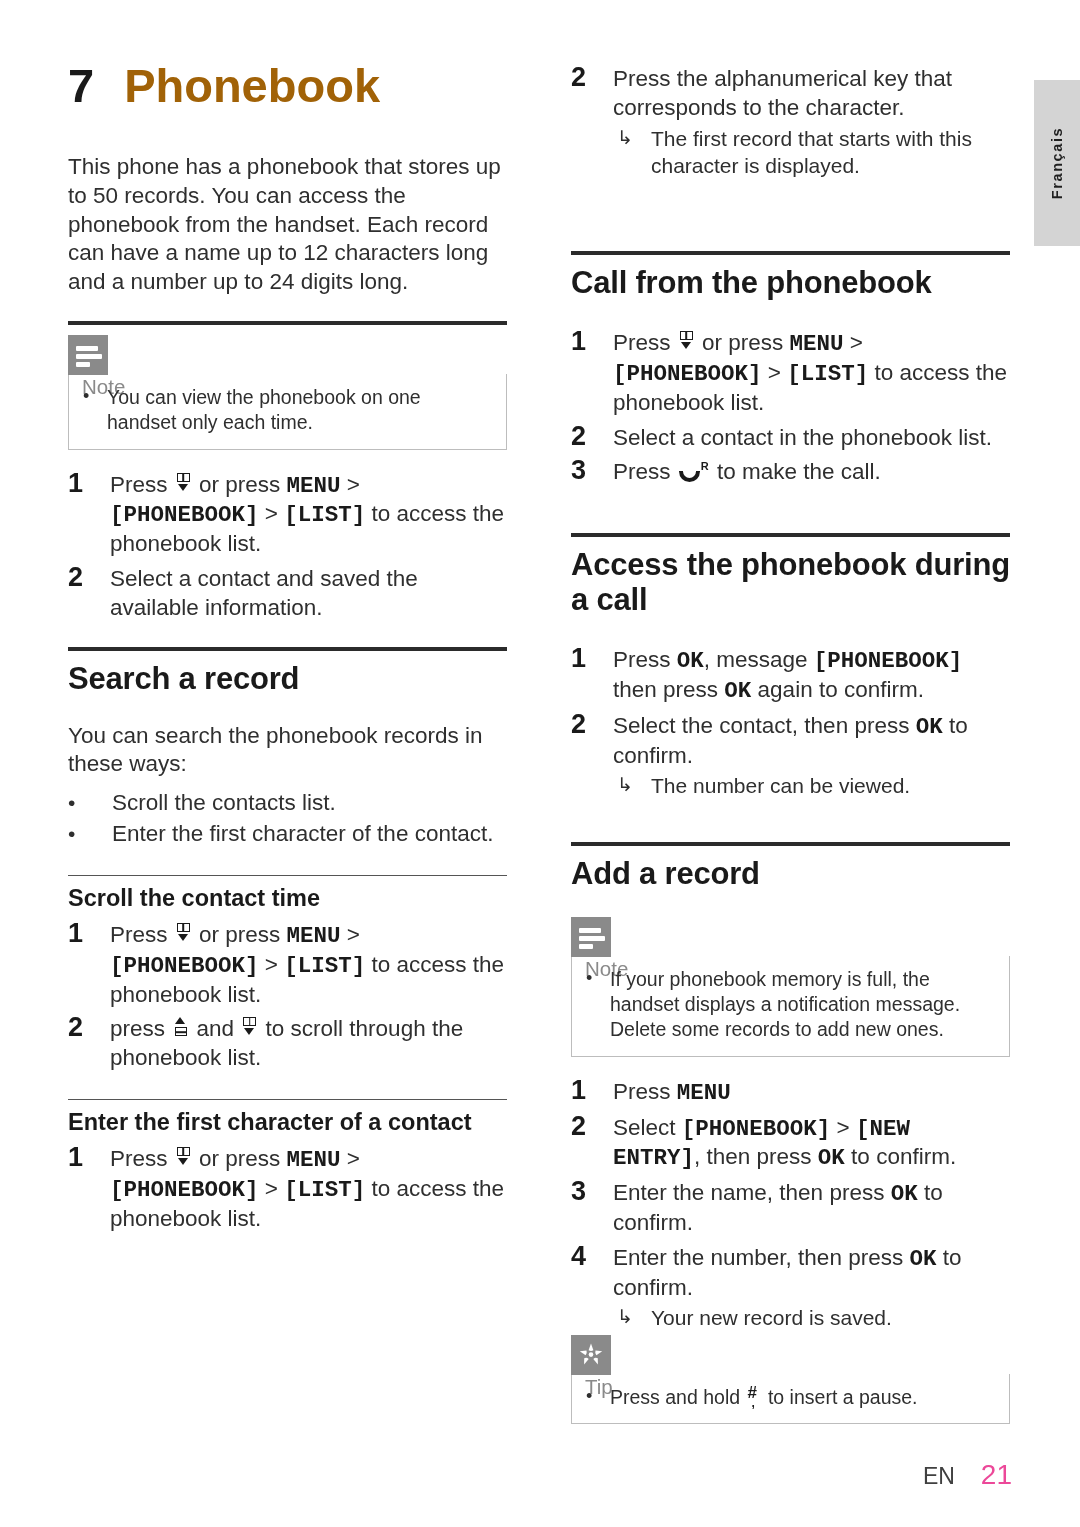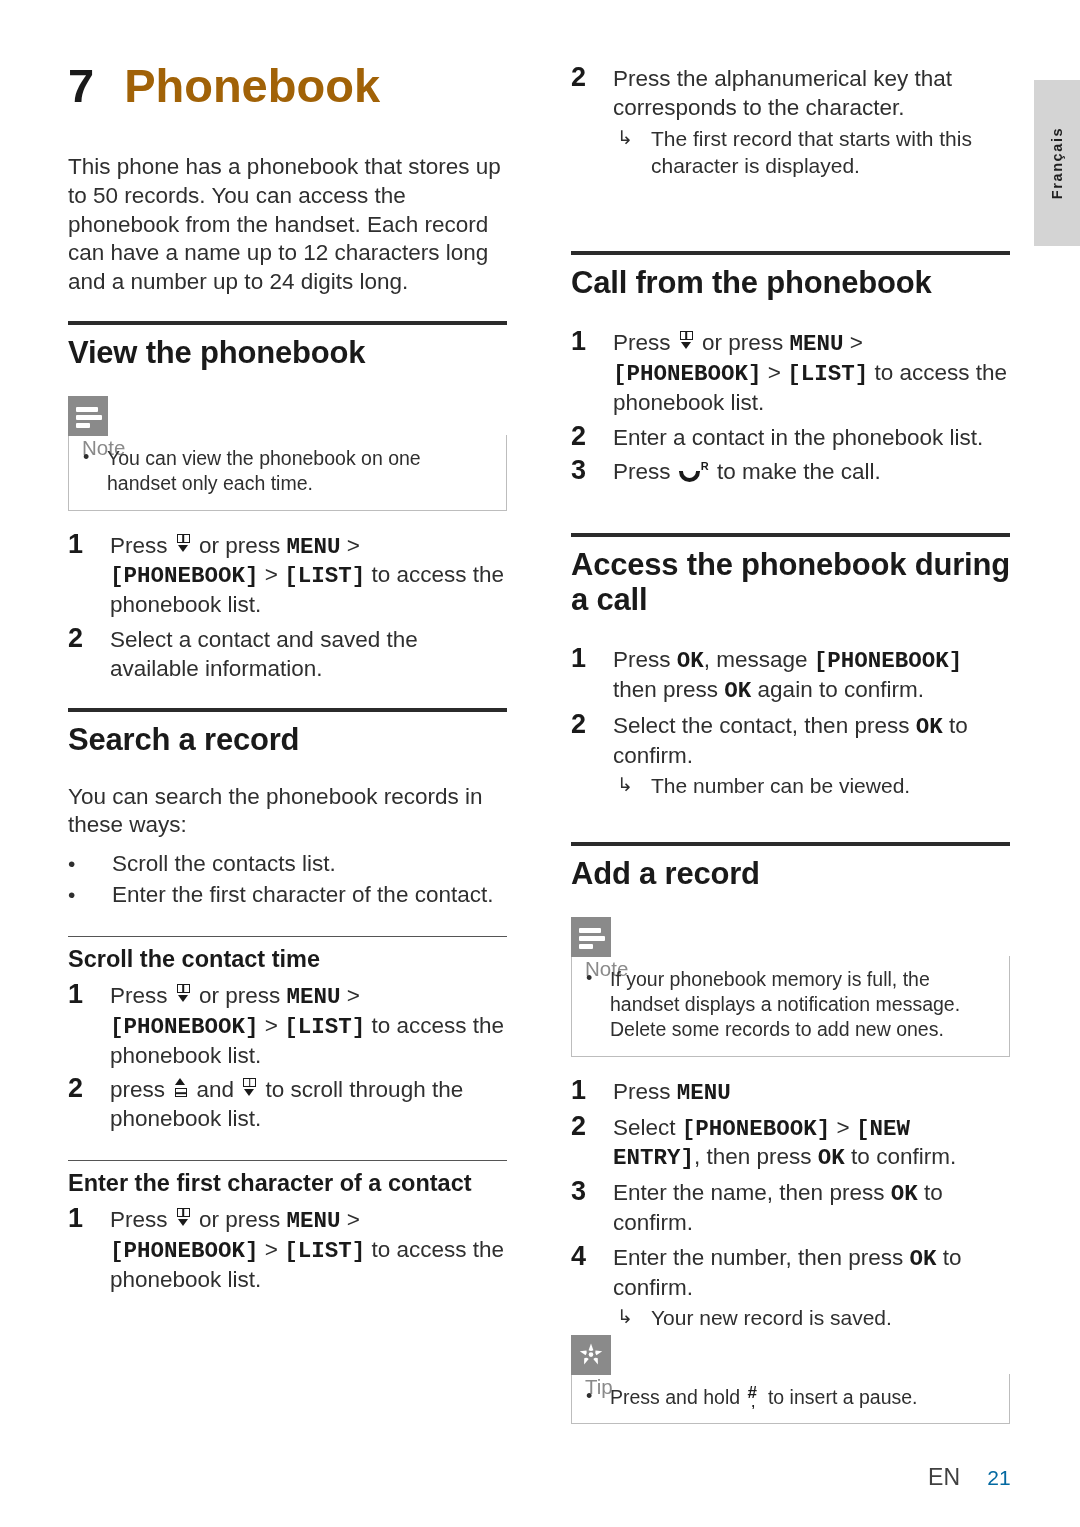--- a/index.html
+++ b/index.html
@@ -330,24 +330,24 @@
     justify-content: flex-end;
     align-items: baseline;
     gap: 26px;
   }
   .footer .lang {
     font-size: 23px;
     font-weight: normal;
     color: #404040;
   }
   .footer .pg {
-    font-size: 21px;
-    color: #0369a1;
+    font-size: 28px;
+    color: #ec4899;
     min-width: 26px;
-    text-align: center;
+    text-align: right;
   }
 </style>
 </head>
 <body>
 
 <div class="page">
 
   <div class="lang-tab">
     <span>Français</span>
   </div>
@@ -357,21 +357,20 @@
     <div class="col">
 
       <div class="chapter">
         <div class="num">7</div>
         <div class="name">Phonebook</div>
       </div>
 
       <p class="body">This phone has a phonebook that stores up to 50 records. You can access the phonebook from the handset. Each record can have a name up to 12 characters long and a number up to 24 digits long.</p>
 
       <hr class="rule-major">
-      <h2 class="section">View the phonebook</h2>
 
       <div class="callout">
         <div class="callout-head">
           <div class="callout-icon">
             <span class="bar b1"></span>
               <span class="bar b2"></span>
               <span class="bar b3"></span>
           </div>
           <div class="callout-title">Note</div>
         </div>
@@ -456,21 +455,21 @@
       <hr class="rule-major" style="margin-top:72px;">
       <h2 class="section">Call from the phonebook</h2>
 
       <ol class="steps">
         <li>
           <span class="idx">1</span>
           <span class="txt"><span>Press </span><span class="gly gly-phonebook"><span class="bk"></span><span class="tri"></span></span><span> or press </span><span class="kw">MENU</span><span> &gt; </span><span class="kw">[PHONEBOOK]</span><span> &gt; </span><span class="kw">[LIST]</span><span> to access the phonebook list.</span></span>
         </li>
         <li>
           <span class="idx">2</span>
-          <span class="txt">Enter a contact in the phonebook list.</span>
+          <span class="txt">Select a contact in the phonebook list.</span>
         </li>
         <li>
           <span class="idx">3</span>
           <span class="txt"><span>Press </span><span class="gly gly-call"><span class="bowl"></span><span class="rr">R</span></span><span> to make the call.</span></span>
         </li>
       </ol>
 
       <hr class="rule-major" style="margin-top:46px;">
       <h2 class="section">Access the phonebook during a call</h2>
 

